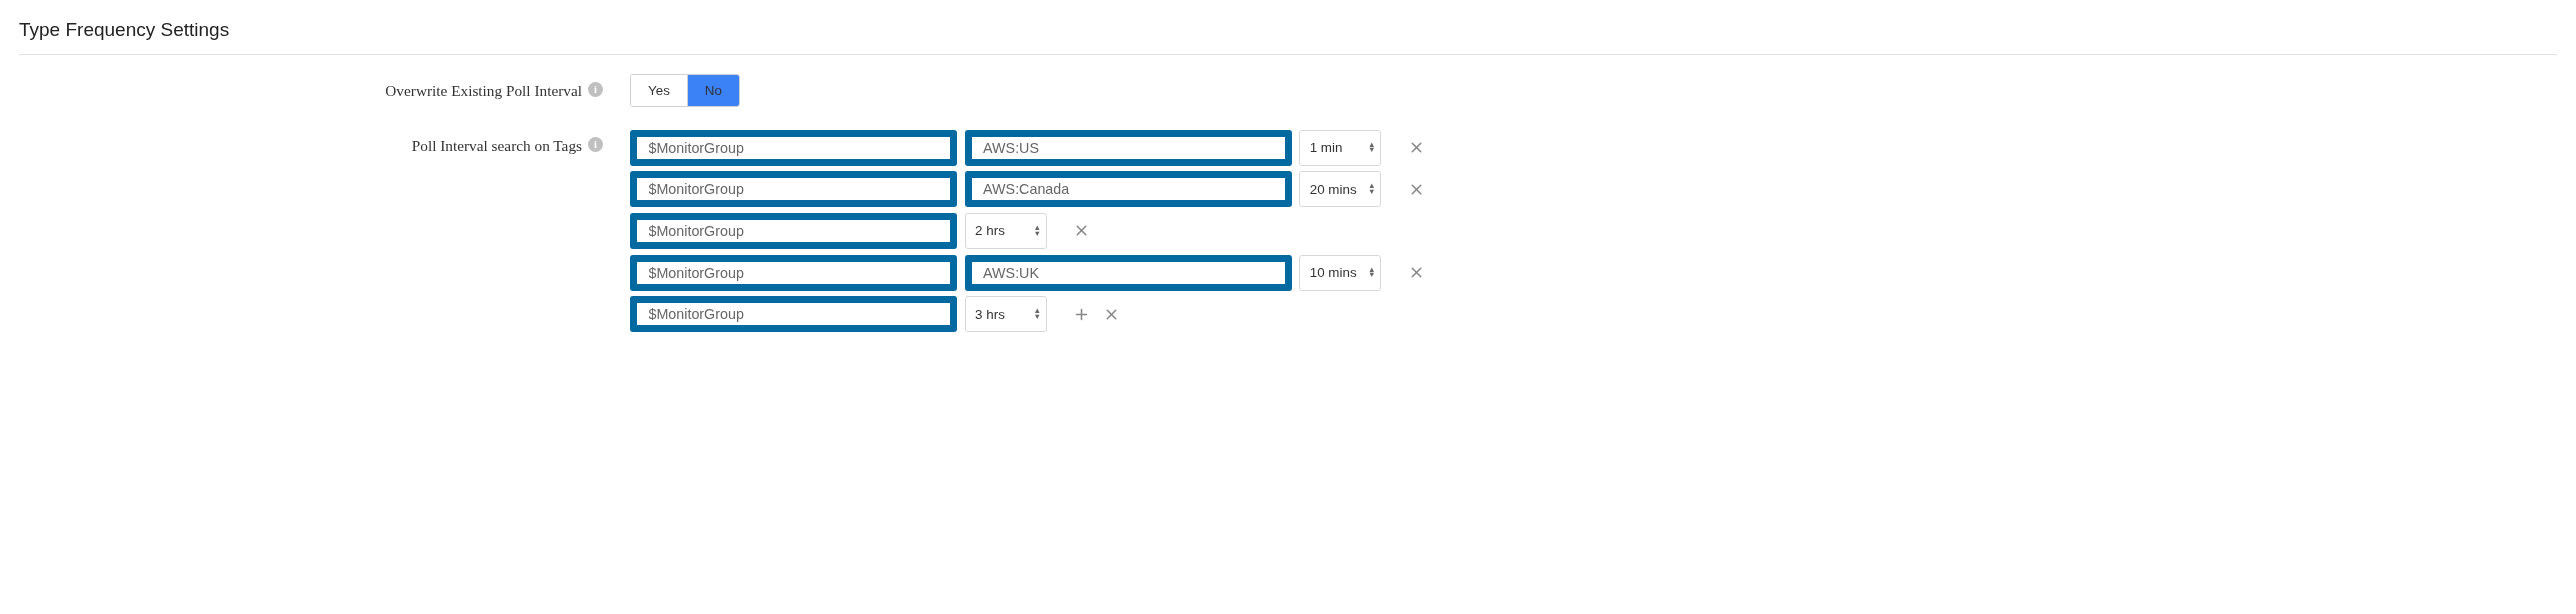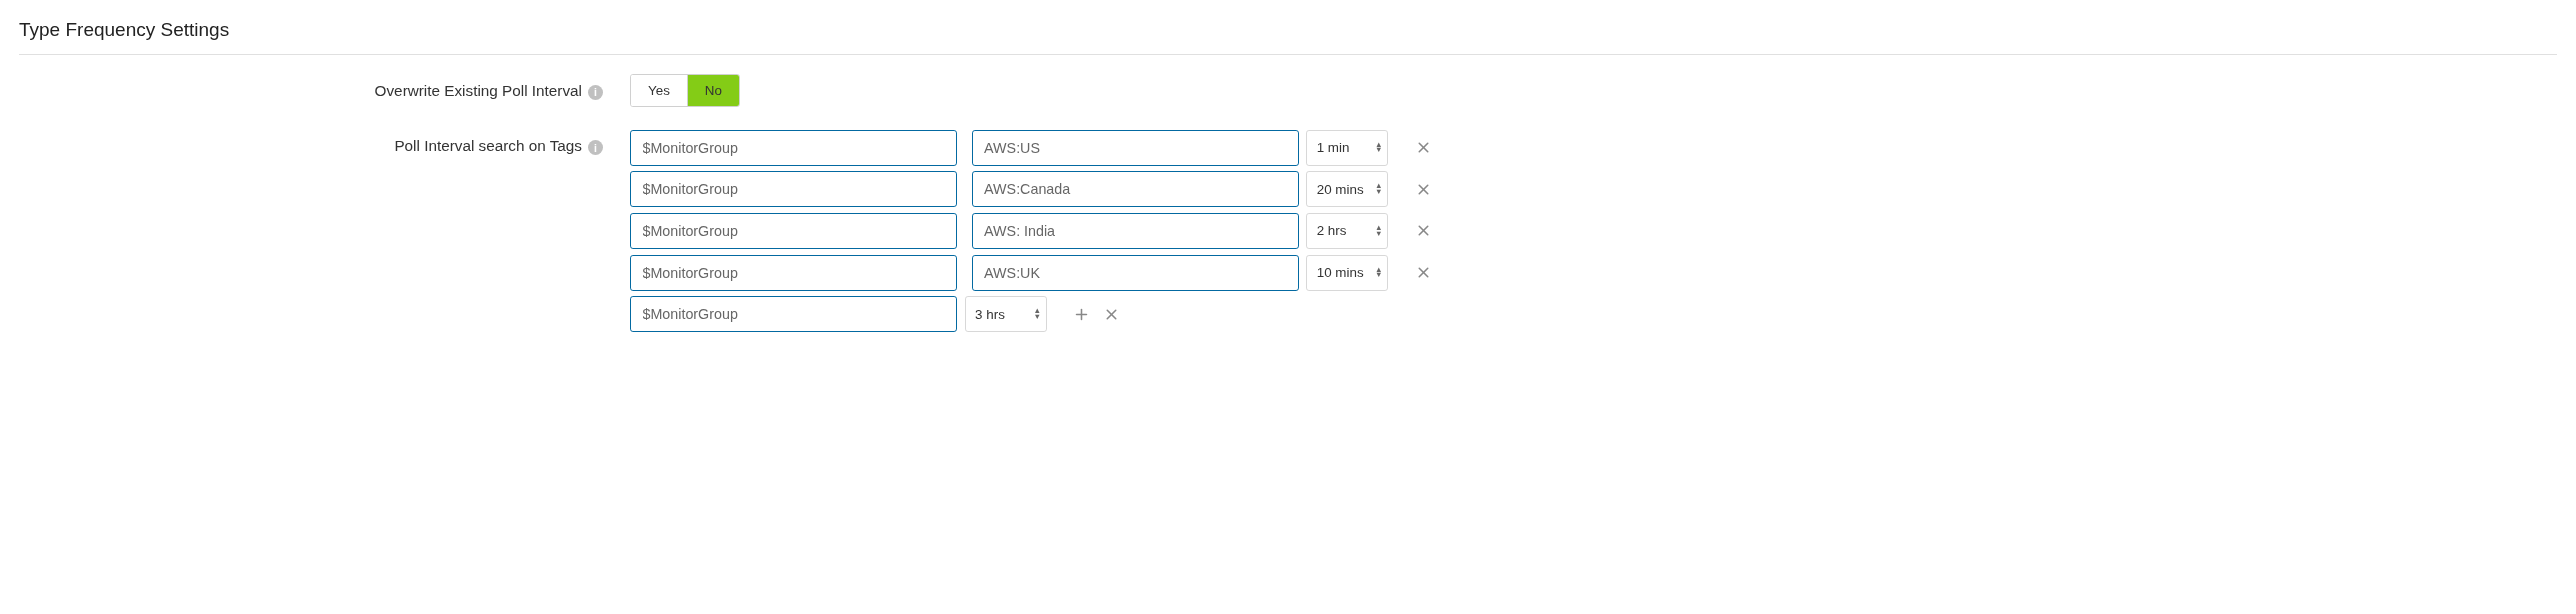--- a/index.html
+++ b/index.html
@@ -31,22 +31,23 @@
       margin-bottom: 23px;
     }
     .form-label-col {
       width: 611px;
       flex: 0 0 611px;
       text-align: right;
       padding-right: 27px;
       padding-top: 7.6px;
       display: flex;
       justify-content: flex-end;
-      align-items: flex-end;
+      align-items: flex-start;
       gap: 5.7px;
+      font-family: Liberation Serif, serif;
     }
     .form-label {
       font-size: 15.3px;
       color: #333;
     }
     .info-icon {
       width: 15.3px;
       height: 15.3px;
       border-radius: 50%;
       background: #c0c0c0;
@@ -69,48 +70,47 @@
     }
     .toggle-btn {
       padding: 7.6px 17px;
       font-size: 13.4px;
       background: #fff;
       border: none;
       cursor: pointer;
       color: #333;
     }
     .toggle-btn.active {
-      background: #84cc16;
+      background: #3b82f6;
       border-left: 1px solid #d0d0d0;
     }
     .tag-rows {
       display: flex;
       flex-direction: column;
       gap: 5.7px;
     }
     .tag-row {
       display: flex;
       align-items: center;
       gap: 7.6px;
     }
     .input-text {
       height: 36px;
-      border: 1px solid #0369a1;
+      border: 7px solid #0369a1;
       border-radius: 2.9px;
       padding: 0 11.5px;
       font-size: 14.3px;
       color: #666;
       background: #fff;
     }
     .input-group {
       width: 327px;
     }
     .input-value {
       width: 327px;
-      margin-left: 7px;
     }
     .select-wrap {
       position: relative;
       width: 82px;
     }
     .select-interval {
       width: 100%;
       height: 36px;
       border: 1px solid #d8d8d8;
       border-radius: 2.9px;
@@ -214,21 +214,20 @@
               <button class="icon-btn">
                 <svg viewBox="0 0 24 24" fill="none" stroke="currentColor" stroke-width="2.2" stroke-linecap="round">
                   <line x1="6" y1="6" x2="18" y2="18"></line>
                   <line x1="18" y1="6" x2="6" y2="18"></line>
                 </svg>
               </button>
             </div>
           </div>
           <div class="tag-row">
             <input type="text" class="input-text input-group" value="$MonitorGroup" style="">
-            <input type="text" class="input-text input-value" value="AWS: India" style="">
             <div class="select-wrap"><select class="select-interval"><option>2 hrs</option></select><div class="select-arrows">
                 <span>▲</span>
                 <span>▼</span>
               </div></div>
             <div class="row-actions">
               <button class="icon-btn">
                 <svg viewBox="0 0 24 24" fill="none" stroke="currentColor" stroke-width="2.2" stroke-linecap="round">
                   <line x1="6" y1="6" x2="18" y2="18"></line>
                   <line x1="18" y1="6" x2="6" y2="18"></line>
                 </svg>

